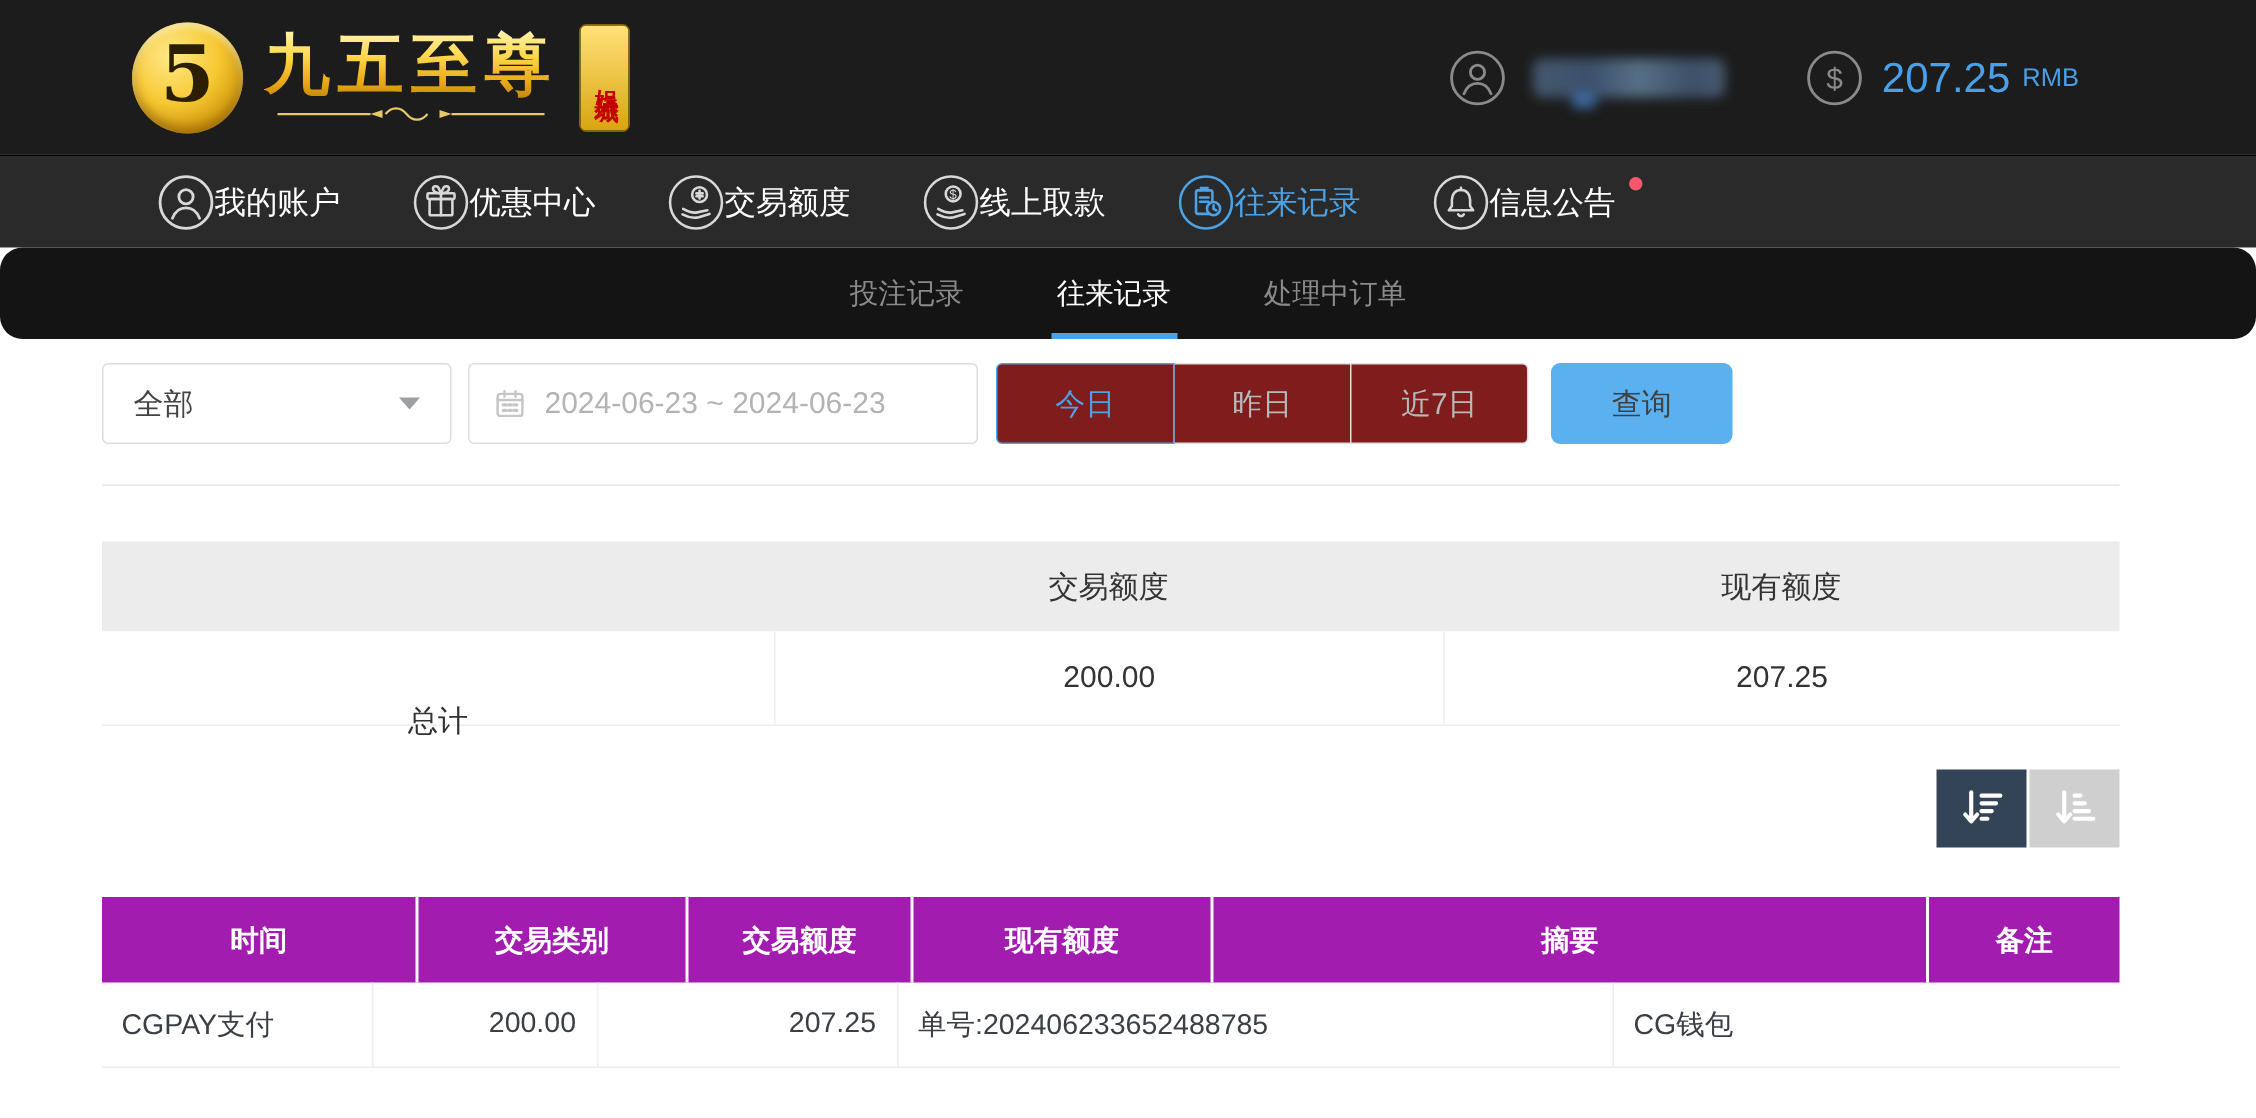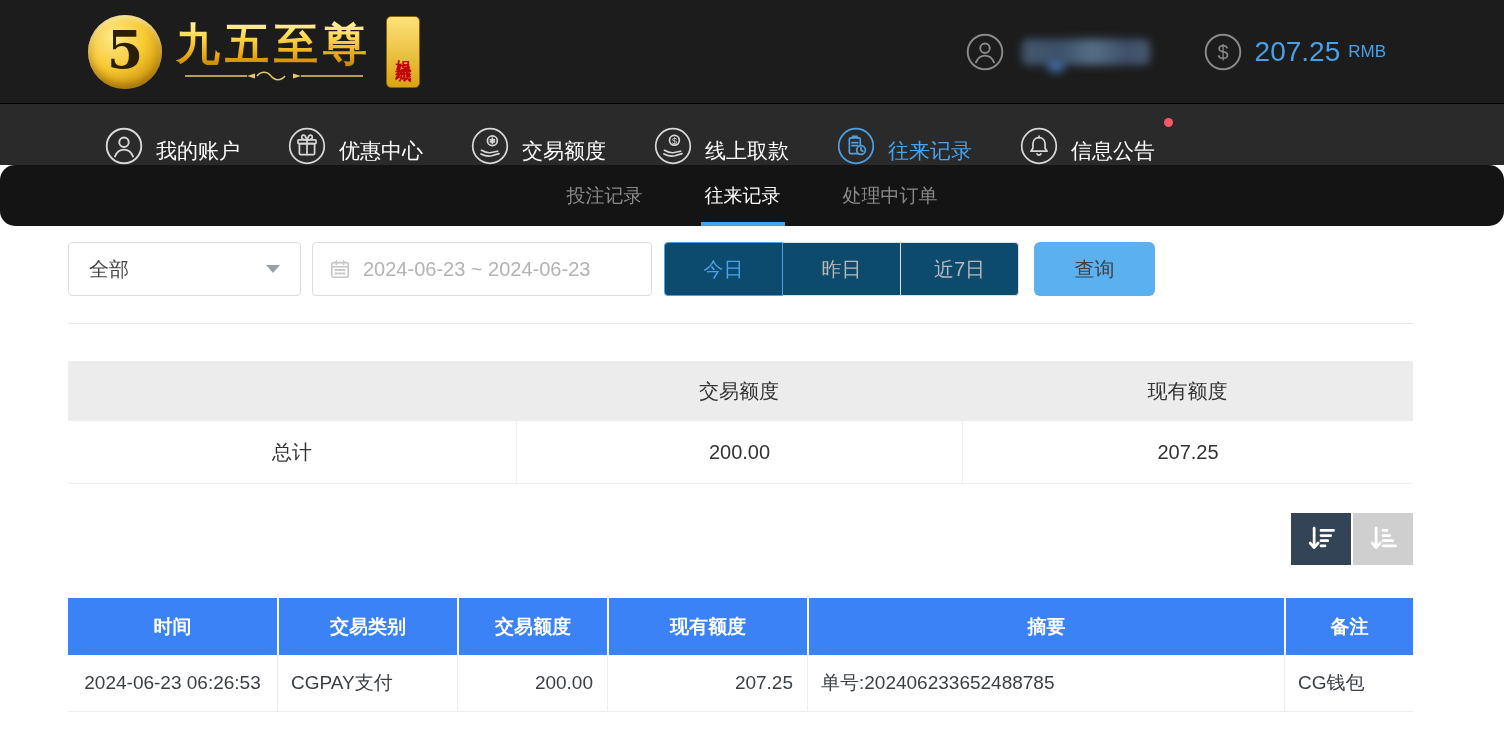--- a/index.html
+++ b/index.html
@@ -32,21 +32,21 @@
     filter:blur(4px); position:relative; }
   .blur-name::after { content:""; position:absolute; left:26px; bottom:-7px;
     width:16px; height:10px; background:#3d6aa0; border-radius:3px; }
   .coin-wrap { margin-left:54px; }
   .balance { margin-left:13px; font-size:28px; color:#4aa0e8; font-weight:500; }
   .currency { margin-left:8px; font-size:17px; color:#4aa0e8; }
 
   
   .mainnav { height:62px; background:#2a2a2a; border-top:1px solid #000;
     display:flex; align-items:center; padding-left:105px; gap:48px; }
-  .nav-item { display:flex; align-items:flex-end; gap:13px; color:#fff;
+  .nav-item { display:flex; align-items:center; color:#fff;
     font-size:21px; cursor:pointer; position:relative; height:100%; }
   .nav-item svg { width:38px; height:38px; color:#d8d8d8; }
   .nav-item.active { color:#4aa2e8; }
   .nav-item.active svg { color:#4aa2e8; }
   .notif-dot { position:absolute; right:-18px; top:14px; width:9px; height:9px;
     border-radius:50%; background:#f5576c; }
 
   
   .subnav { height:61px; background:#141414; display:flex; justify-content:center;
     align-items:stretch; gap:54px;border-radius:15px; }
@@ -61,52 +61,52 @@
   .select { width:233px; height:54px; border:1px solid #ddd; border-radius:4px;
     display:flex; align-items:center; justify-content:space-between;
     padding:0 20px; font-size:20px; color:#444; cursor:pointer; background:#fff; }
   .caret { width:0; height:0; border-left:7px solid transparent;
     border-right:7px solid transparent; border-top:8px solid #9aa0a6; }
   .date-input { margin-left:11px; width:340px; height:54px; border:1px solid #ddd;
     border-radius:4px; display:flex; align-items:center; gap:12px; padding:0 16px;
     font-size:20px; color:#b3b3b3; cursor:pointer; background:#fff; }
   .date-input svg { width:22px; height:22px; color:#c6c6c6; flex:none; }
   .btn-group { display:flex; margin-left:12px; }
-  .qbtn { width:119px; height:54px; background:#0c4a6e; border:1px solid #e0e0e0;
+  .qbtn { width:119px; height:54px; background:#7f1d1d; border:1px solid #e0e0e0;
     font-size:20px; color:#b8b8b8; margin-left:-1px; cursor:pointer;
     font-family:inherit; }
   .qbtn:first-child { margin-left:0; border-radius:4px 0 0 4px; }
   .qbtn:last-child { border-radius:0 4px 4px 0; }
   .qbtn.active { border:1px solid #4aa2e8; color:#4aa2e8; position:relative; z-index:2; }
   .search-btn { margin-left:15px; width:121px; height:54px; background:#5bb1f0;
     border:none; border-radius:6px; color:#404040; font-size:20px; cursor:pointer;
     font-family:inherit; }
 
   .divider { margin:27px 91px 0 68px; border:none; border-top:1px solid #e8e8e8; }
 
   
   .summary { width:1345px; margin:37px 0 0 68px; font-size:20px; color:#333; }
   .sum-head { display:flex; height:60px; background:#ececec; }
   .sum-row { display:flex; height:63px; background:#fff; border-bottom:1px solid #efefef; }
   .summary .cell { display:flex; align-items:center; justify-content:center; height:100%; }
   .sum-row .cell + .cell { border-left:1px solid #efefef; }
-  .sc1 { width:448px; } .sc2 { width:446px; } .sc3 { width:451px; }
+  .sc1 { width:448px;margin-top:28px; } .sc2 { width:446px; } .sc3 { width:451px; }
 
   
   .sort-row { width:1345px; margin:29px 0 0 68px; display:flex;
     justify-content:flex-end; gap:2px; }
   .sort-btn { width:60px; height:52px; border:none; display:flex; align-items:center;
     justify-content:center; cursor:pointer; }
   .sort-btn svg { width:32px; height:32px; color:#fff; }
   .sort-desc { background:#334456; }
   .sort-asc  { background:#cfcfcf; }
 
   
   .records { width:1345px; margin:33px 0 0 68px; font-size:19px; }
-  .rec-head { display:flex; height:57px; background:#3b82f6; color:#fff; font-weight:bold; }
+  .rec-head { display:flex; height:57px; background:#a21caf; color:#fff; font-weight:bold; }
   .rec-head .cell + .cell { border-left:2px solid #fbfbfb; }
   .rec-row { display:flex; height:57px; color:#3a3f46; border-bottom:1px solid #ededed; }
   .rec-row .cell + .cell { border-left:1px solid #ededed; }
   .records .cell { display:flex; align-items:center; justify-content:center; height:100%; }
   .rc1 { width:209px; } .rc2 { width:180px; } .rc3 { width:150px; }
   .rc4 { width:200px; } .rc5 { width:477px; } .rc6 { width:129px; }
   .al { justify-content:flex-start !important; padding-left:13px; }
   .ar { justify-content:flex-end !important; padding-right:14px; }
 </style>
 </head>
@@ -282,21 +282,20 @@
   <section class="records">
     <div class="rec-head">
       <div class="cell rc1">时间</div>
       <div class="cell rc2">交易类别</div>
       <div class="cell rc3">交易额度</div>
       <div class="cell rc4">现有额度</div>
       <div class="cell rc5">摘要</div>
       <div class="cell rc6">备注</div>
     </div>
     <div class="rec-row">
-      <div class="cell rc1">2024-06-23 06:26:53</div>
       <div class="cell rc2 al">CGPAY支付</div>
       <div class="cell rc3 ar">200.00</div>
       <div class="cell rc4 ar">207.25</div>
       <div class="cell rc5 al">单号:202406233652488785</div>
       <div class="cell rc6 al">CG钱包</div>
     </div>
   </section>
 
 </main>
 

